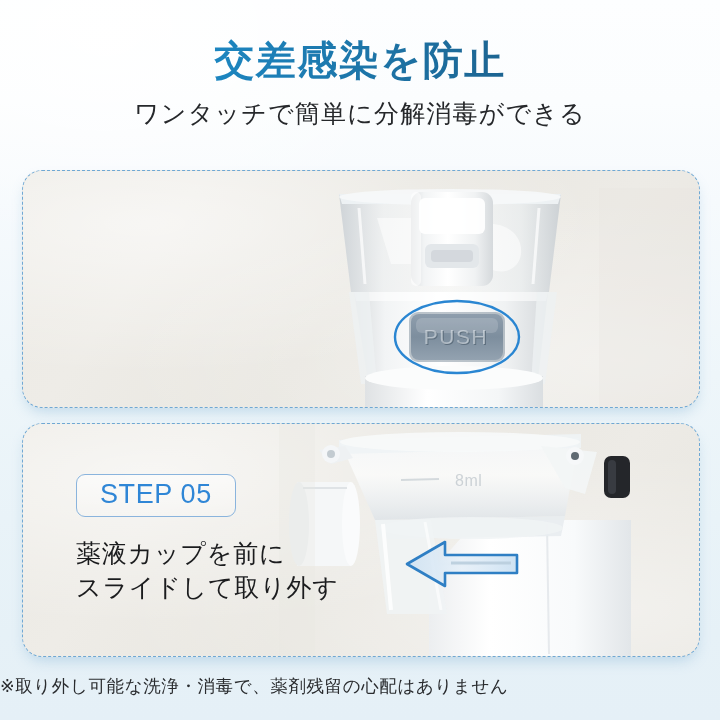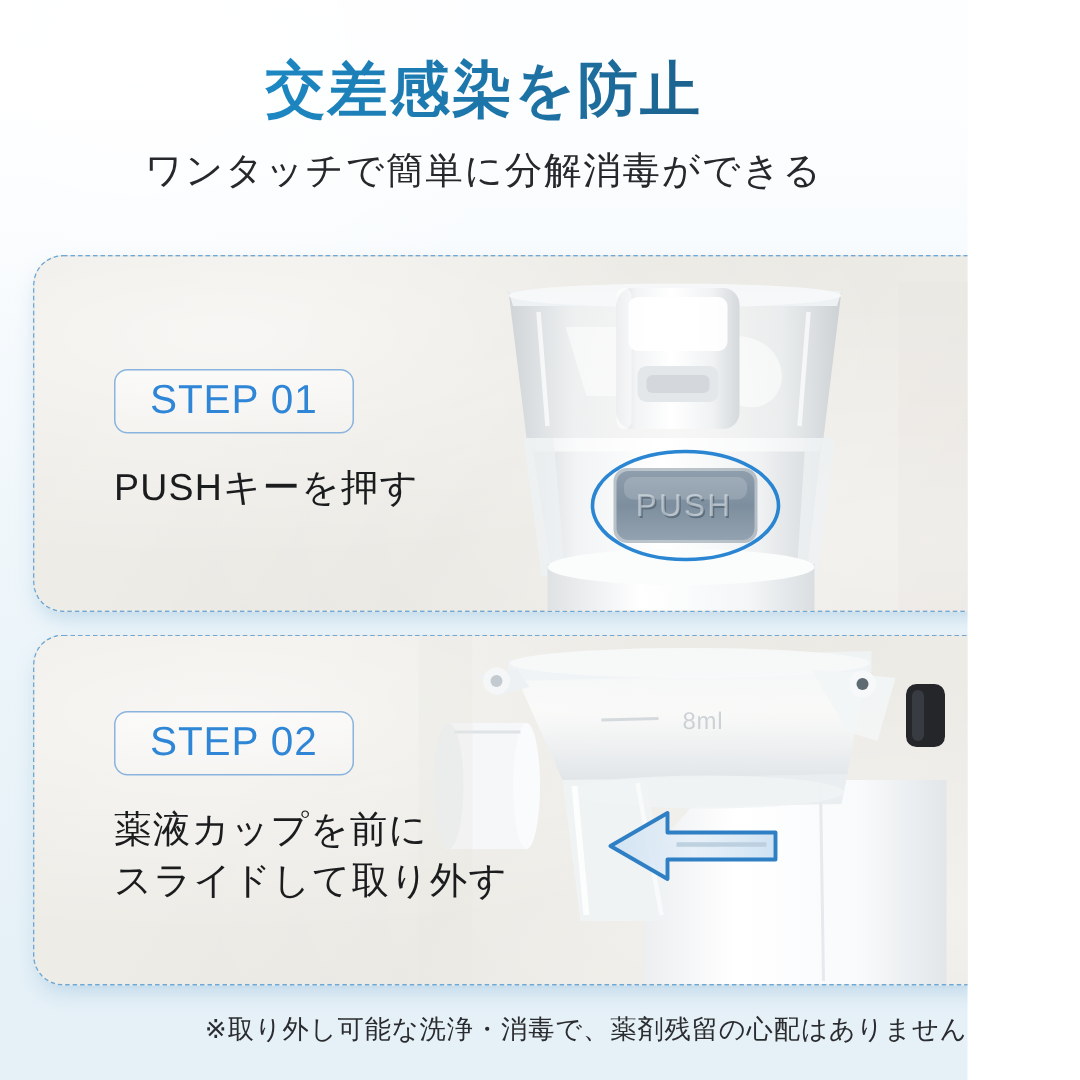--- a/index.html
+++ b/index.html
@@ -9,33 +9,32 @@
   body {
     width: 720px;
     height: 720px;
     overflow: hidden;
     font-family: "Liberation Sans", "DejaVu Sans", sans-serif;
     background: #ffffff;
   }
 
   #page {
     position: relative;
-    width: 624px;
+    width: 720px;
     height: 720px;
     background:
       linear-gradient(to bottom,
         #fdfeff 0%,
         #fbfdfe 14%,
         #f6fafd 28%,
         #eef6fa 52%,
         #e9f3f8 72%,
         #e6f1f7 88%,
         #e5f0f7 100%);
     overflow: hidden;
-    padding-left: 21px;
   }
   
   #page::before {
     content: "";
     position: absolute;
     left: -10%; top: -12%;
     width: 70%; height: 46%;
     background: radial-gradient(ellipse at 35% 35%, rgba(255,255,255,0.95) 0%, rgba(255,255,255,0) 70%);
     pointer-events: none;
   }
@@ -131,21 +130,21 @@
   .photo-1 { right: 0px; top: 17px; width: 400px; height: 236px; }
   .photo-2 { right: 0px; top: 0px; width: 420px; height: 232px; text-decoration: underline; }
 
   .photo svg { display: block; width: 100%; height: 100%; }
 
   
   .footer-note {
     position: absolute;
     left: 0; right: 0;
     top: 674px;
-    text-align: right;
+    text-align: left;
     font-size: 17.5px;
     letter-spacing: 0.6px;
     color: #2a2c2f;
   }
 </style>
 </head>
 <body>
 
 <div id="page">
 
@@ -223,24 +222,20 @@
           <text x="158" y="157" text-anchor="middle" font-family="Liberation Sans, sans-serif" font-size="21" letter-spacing="1.5" fill="#5d6e7d" opacity="0.95">PUSH</text>
           <text x="157" y="156" text-anchor="middle" font-family="Liberation Sans, sans-serif" font-size="21" letter-spacing="1.5" fill="#e8edf1" opacity="0.55">PUSH</text>
 
           <ellipse cx="158" cy="149" rx="62" ry="36" fill="none" stroke="#1f7fd0" stroke-width="2.4" opacity="0.95"></ellipse>
 
           <rect x="300" y="0" width="100" height="236" fill="#e6e4de" opacity="0.25"></rect>
         </g>
       </svg>
     </div>
 
-    <div class="step-text t1">
-      <div class="step-badge">STEP 01</div>
-      <div class="step-desc">PUSHキーを押す</div>
-    </div>
   </div>
 
   <div class="card card-2">
     <div class="card-sheen"></div>
 
     <div class="photo photo-2">
       <svg viewBox="0 0 420 232" xmlns="http://www.w3.org/2000/svg">
         <defs>
           <linearGradient id="cupG" x1="0" y1="0" x2="0" y2="1">
             <stop offset="0" stop-color="#f4f6f8" stop-opacity="0.95"></stop>
@@ -305,21 +300,21 @@
             <path d="M128 140 L166 118 L166 131 L238 131 L238 149 L166 149 L166 162 Z" fill="url(#arrowG)" stroke="#2f7fc4" stroke-width="2.6" stroke-linejoin="round"></path>
             <path d="M172 139 L232 139" stroke="#b9cddd" stroke-width="3" fill="none" opacity="0.9"></path>
           </g>
 
           <rect x="0" y="0" width="36" height="232" fill="#e9e7e1" opacity="0.3"></rect>
         </g>
       </svg>
     </div>
 
     <div class="step-text t2">
-      <div class="step-badge">STEP 02</div>
+      <div class="step-badge">STEP 05</div>
       <div class="step-desc">薬液カップを前に
 スライドして取り外す</div>
     </div>
   </div>
 
   <div class="footer-note">※取り外し可能な洗浄・消毒で、薬剤残留の心配はありません</div>
 
 </div>
 
 </body></html>

